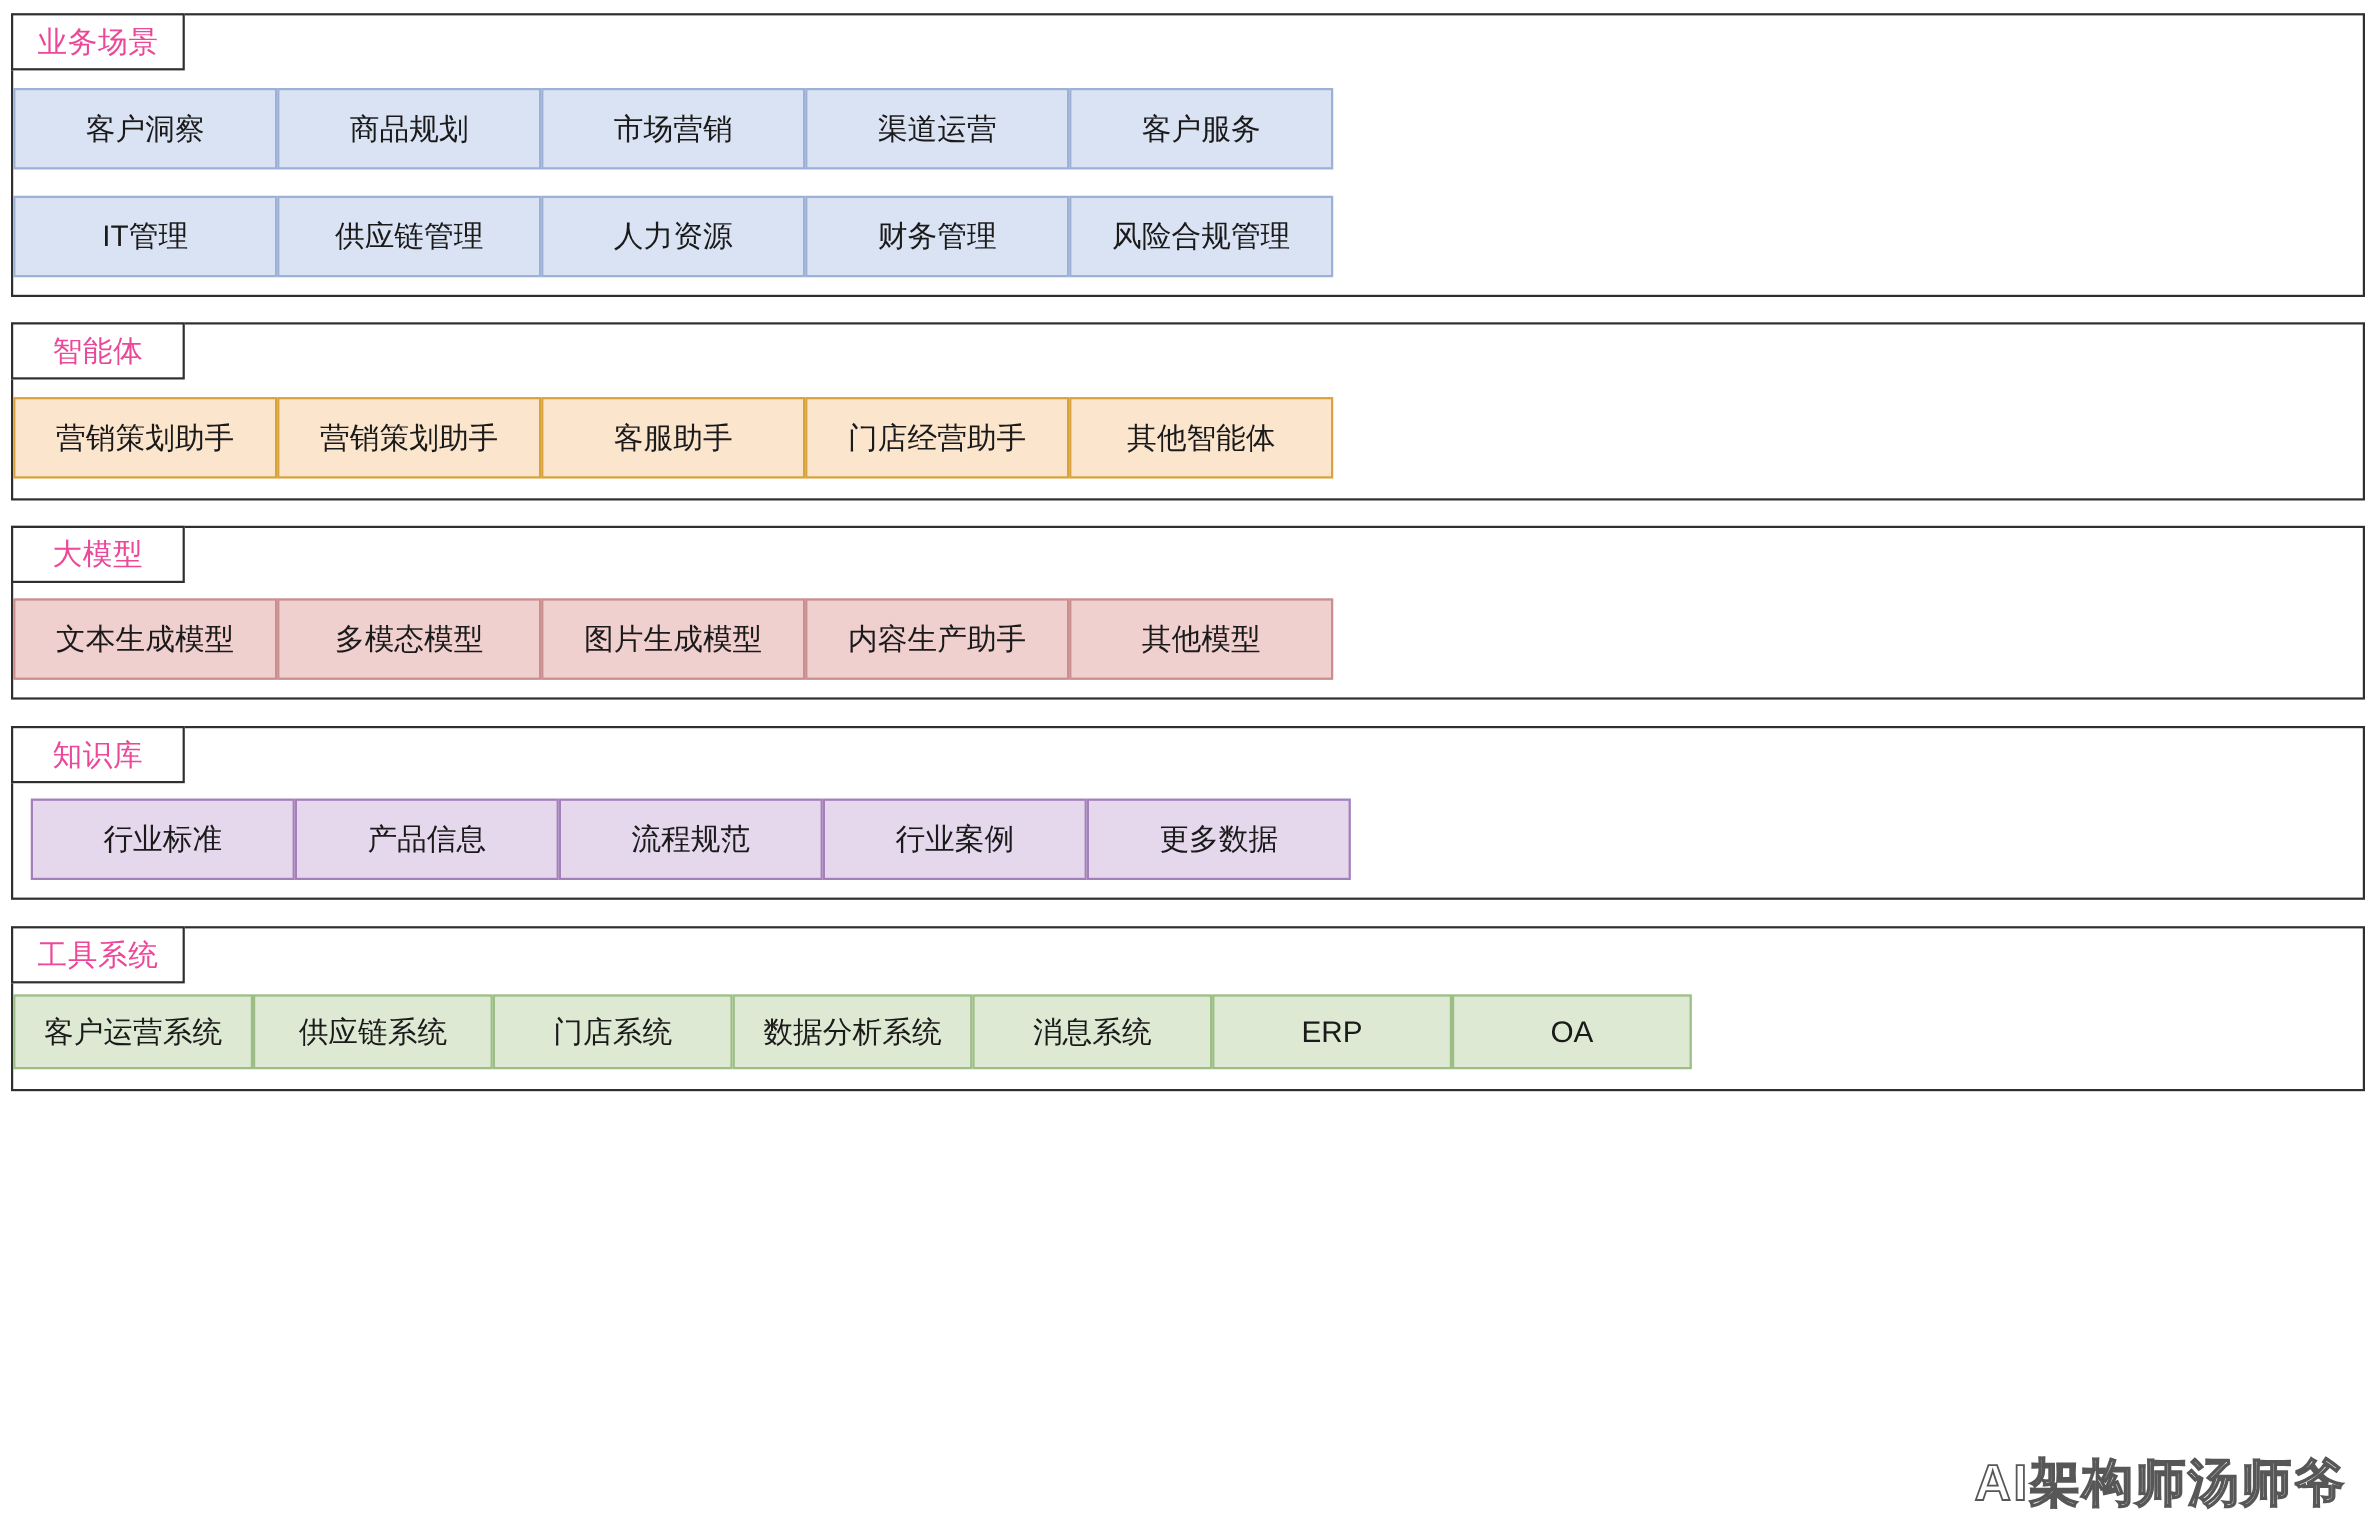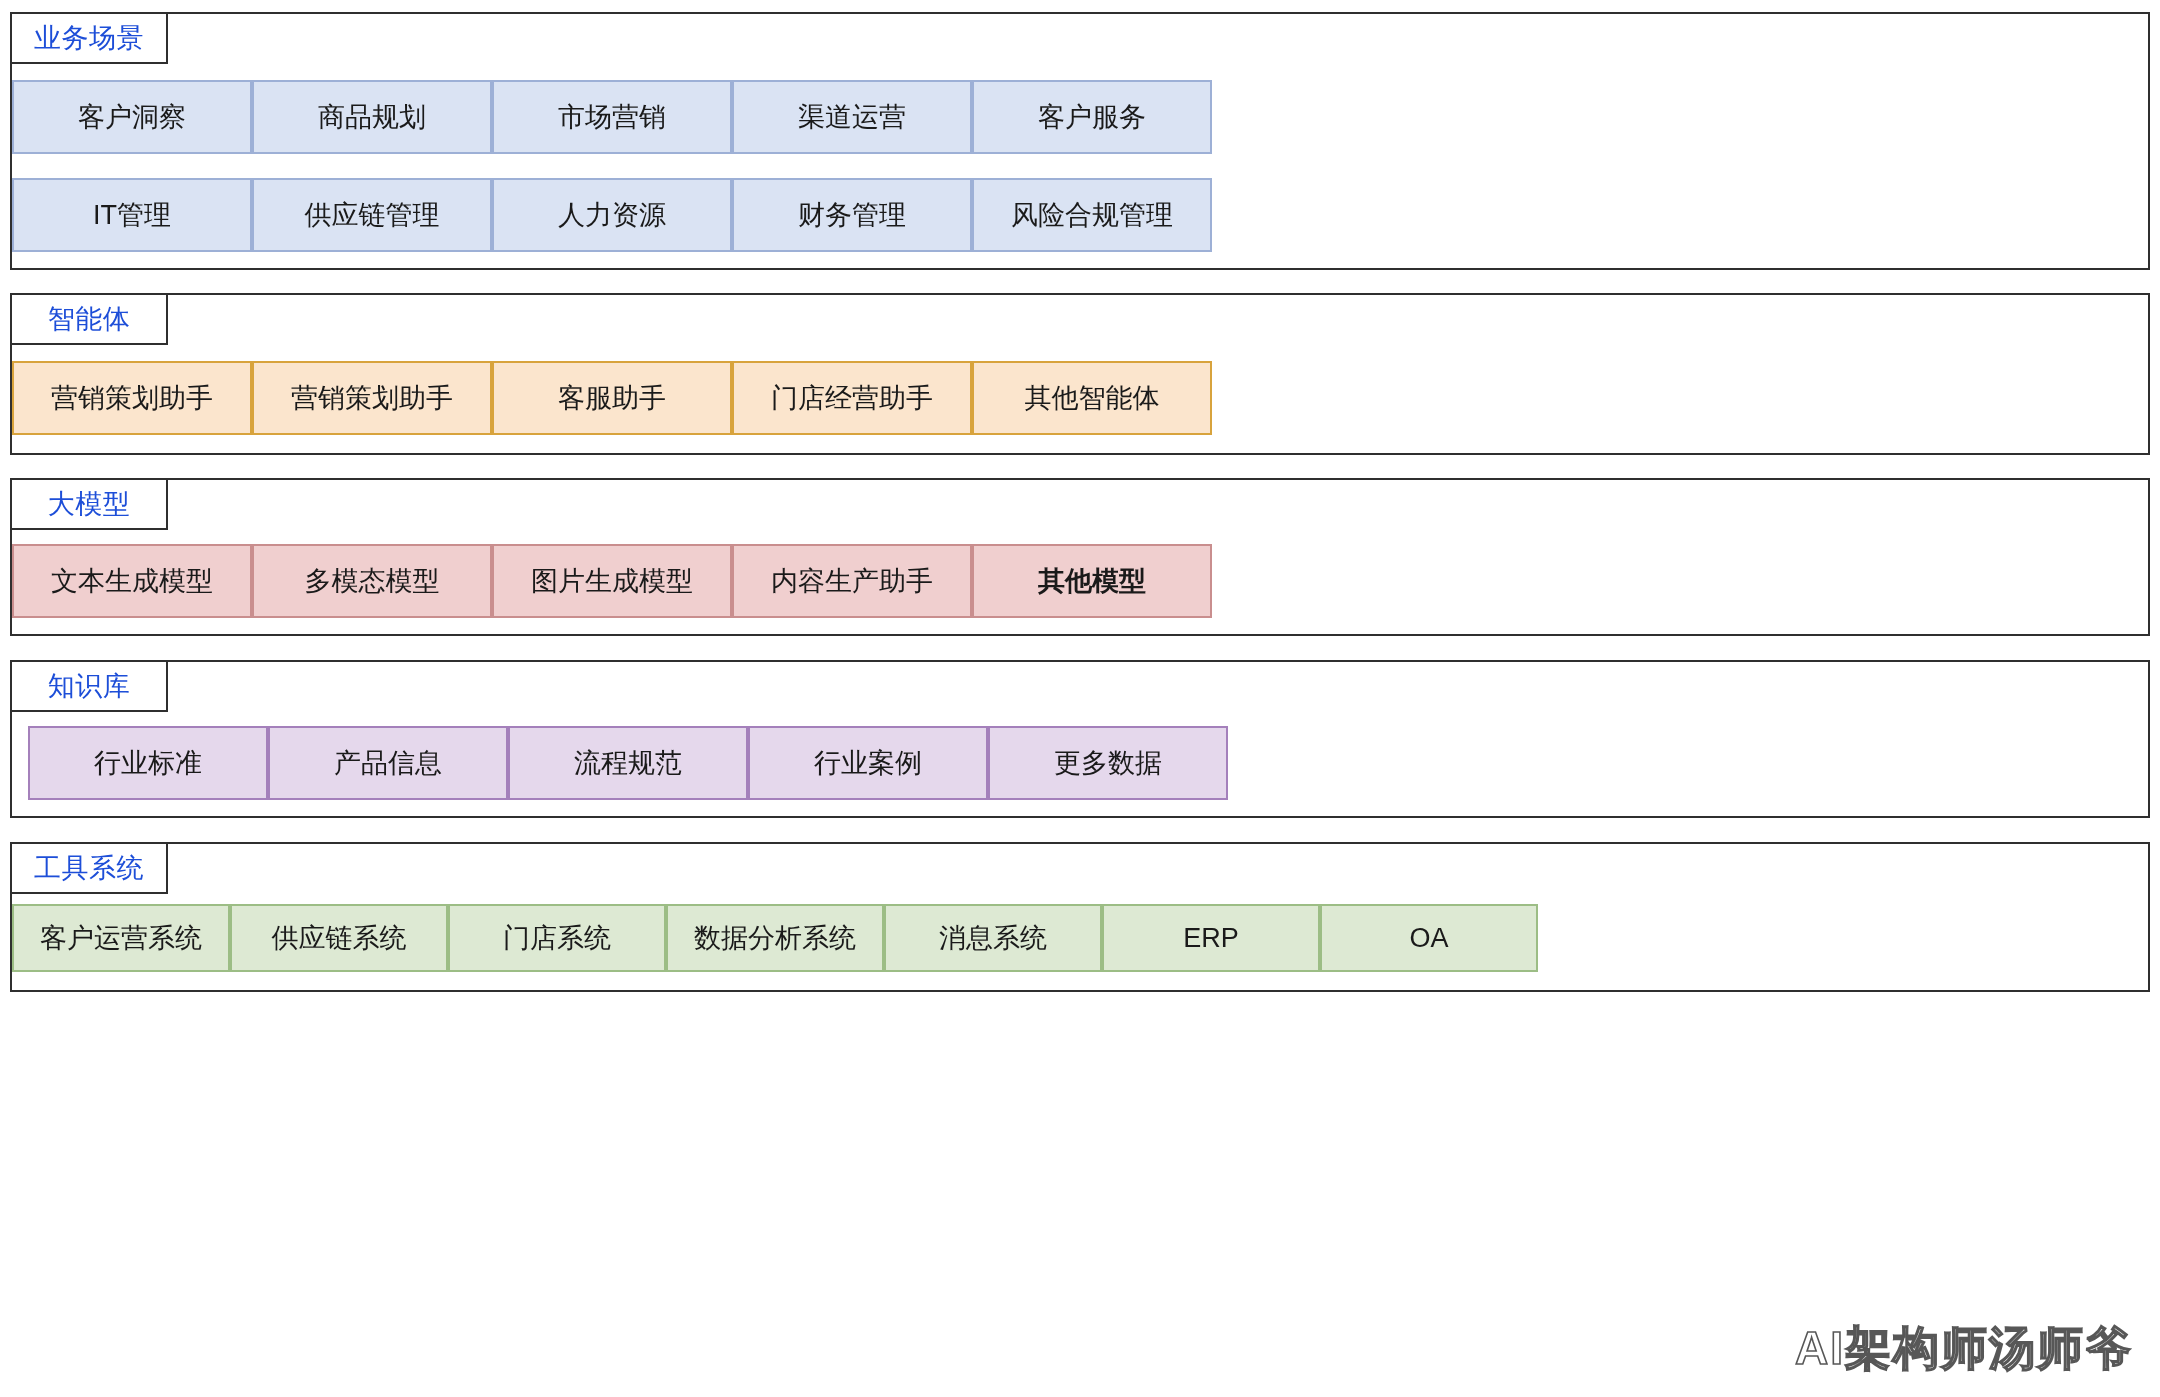--- a/index.html
+++ b/index.html
@@ -39,21 +39,21 @@
     background: #ffffff;
     height: 52px;
     display: flex;
     align-items: center;
     justify-content: center;
     padding: 0 18px;
     z-index: 5;
   }
   .section-label-text {
     font-size: 27px;
-    color: #1d4ed8;
+    color: #ec4899;
     line-height: 1;
     white-space: nowrap;
     letter-spacing: 0.5px;
   }
 
   
   .row {
     position: absolute;
     display: flex;
     left: 0;
@@ -139,21 +139,21 @@
   <div class="section" style="left:10px; top:478px; width:2140px; height:158px;">
     <div class="section-label" style="width:158px;">
       <span class="section-label-text">大模型</span>
     </div>
 
     <div class="row" style="top:64px; height:74px;">
       <div class="cell model" style="width:240px; height:74px;">文本生成模型</div>
       <div class="cell model" style="width:240px; height:74px;">多模态模型</div>
       <div class="cell model" style="width:240px; height:74px;">图片生成模型</div>
       <div class="cell model" style="width:240px; height:74px;">内容生产助手</div>
-      <div class="cell model" style="width:240px; height:74px;font-weight:bold;">其他模型</div>
+      <div class="cell model" style="width:240px; height:74px;">其他模型</div>
     </div>
   </div>
 
   <div class="section" style="left:10px; top:660px; width:2140px; height:158px;">
     <div class="section-label" style="width:158px;">
       <span class="section-label-text">知识库</span>
     </div>
 
     <div class="row" style="top:64px; height:74px;padding-left:16px;">
       <div class="cell kb" style="width:240px; height:74px;">行业标准</div>

